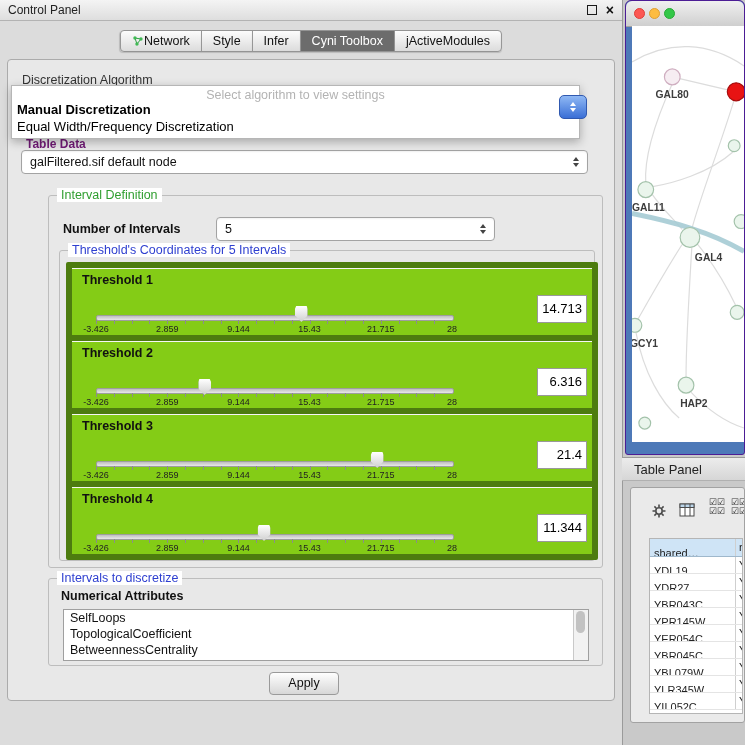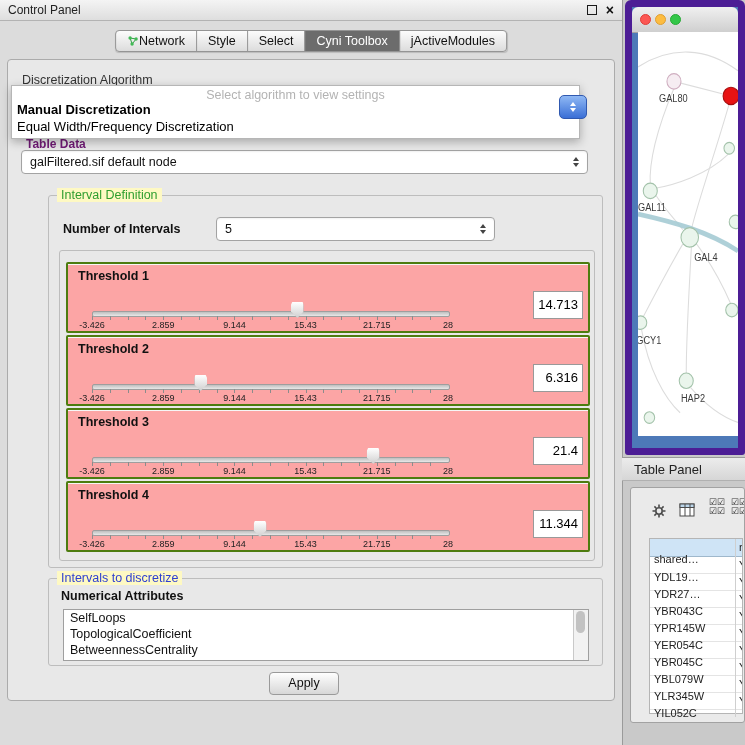--- a/index.html
+++ b/index.html
@@ -49,32 +49,32 @@
 
   .combo { position:absolute; background:#fff; border:1px solid #a3a3a3; border-radius:4px;
     font-size:12.5px; display:flex; align-items:center; padding:0 8px; color:#111;
     box-shadow:inset 0 1px 2px rgba(0,0,0,.06); }
   .combo .arrows { margin-left:auto; display:flex; flex-direction:column; gap:2px; }
 
   .td-label { position:absolute; left:18px; top:77px; font-size:12px; font-weight:600; color:#701a75; }
   .td-combo { left:13px; top:90px; width:549px; height:22px; }
 
   .group { position:absolute; border:1px solid #bdbdbd; border-radius:3px; }
-  .group-title { position:absolute; top:-8px; left:8px; background:#fef9c3; padding:0 4px;
+  .group-title { position:absolute; top:-8px; left:8px; background:#ffffff; padding:0 4px;
     font-size:12.5px; white-space:nowrap; }
   .green { color:#2f9e2f; }
   .blue { color:#2e3fd0; }
 
   .interval-group { left:40px; top:135px; width:553px; height:371px; }
   .num-label { position:absolute; left:14px; top:26px; font-weight:bold; font-size:12.5px; color:#111; }
   .num-combo { left:167px; top:21px; width:261px; height:22px; }
   .thr-group { left:10px; top:54px; width:534px; height:309px; }
 
-  .thr-box { position:absolute; left:6px; width:520px; height:67px; background:#fca5a5;
-    border:2px solid #4d7c0f; border-radius:2px; box-shadow:inset 0 1px 0 #f6f6f6; }
+  .thr-box { position:absolute; left:6px; width:520px; height:67px; background:#84cc16;
+    border:6px solid #4d7c0f; border-radius:2px; box-shadow:inset 0 1px 0 #f6f6f6; }
   .thr-title { position:absolute; left:10px; top:5px; font-weight:bold; font-size:12.5px; color:#111; }
   .slider { position:absolute; left:24px; top:38px; width:356px; height:28px; }
   .track { position:absolute; left:0; top:9px; width:100%; height:4px;
     background:linear-gradient(#bfbfbf,#e8e8e8); border:1px solid #9e9e9e; border-radius:2px; }
   .ticks { position:absolute; left:0; top:14px; width:100%; height:4px;
     background:repeating-linear-gradient(90deg,#8c8c8c 0,#8c8c8c 1px,transparent 1px,transparent 17.8px); }
   .thumb { position:absolute; top:0; width:13px; height:16px; transform:translateX(-50%);
     background:linear-gradient(#ffffff,#cfcfcf);
     clip-path:polygon(10% 0,90% 0,100% 18%,100% 58%,50% 100%,0 58%,0 18%);
     filter:drop-shadow(0 0 1px #777); }
@@ -90,21 +90,21 @@
   .listbox .item { font-size:12.5px; padding:0 6px; line-height:16px; color:#111; white-space:nowrap; }
   .vscroll { position:absolute; right:0; top:0; bottom:0; width:14px; background:#f2f2f2; border-left:1px solid #c9c9c9; }
   .vthumb { position:absolute; top:1px; left:2px; width:9px; height:22px; background:#c2c2c2; border-radius:5px; }
 
   .apply-btn { position:absolute; left:261px; top:612px; width:68px; height:21px;
     border:1px solid #9a9a9a; border-radius:4px; background:linear-gradient(#fefefe,#d7d7d7);
     font-size:12.5px; text-align:center; line-height:21px; color:#111; }
 
   
   #net-window { position:absolute; left:625px; top:0; width:120px; height:455px;
-    background:#4d79b8; border:7px solid #4c1d95; border-radius:6px 6px 3px 3px; box-sizing:border-box; }
+    background:#4d79b8; border:1px solid #4c1d95; border-radius:6px 6px 3px 3px; box-sizing:border-box;font-weight:bold; }
   .net-titlebar { position:absolute; left:0; top:0; right:0; height:25px;
     background:linear-gradient(#f0f0f0,#cfcfcf); border-radius:6px 6px 0 0; border-bottom:1px solid #a2a2a2; }
   .light { position:absolute; top:7px; width:11px; height:11px; border-radius:50%; }
   .light.red { left:8px; background:#fc5753; border:1px solid #df3e38; box-sizing:border-box; }
   .light.yellow { left:23px; background:#fdbc40; border:1px solid #de9f34; box-sizing:border-box; }
   .light.green { left:38px; background:#33c748; border:1px solid #27aa35; box-sizing:border-box; }
   .net-canvas { position:absolute; left:6px; top:25px; right:0; bottom:12px; background:#fff; overflow:hidden; }
 
   
   #table-panel-bar { position:absolute; left:622px; top:457px; width:123px; height:24px;
@@ -113,21 +113,21 @@
   #table-window { position:absolute; left:630px; top:487px; width:115px; height:236px;
     background:#eaeaea; border:1px solid #a2a2a2; border-radius:3px; box-sizing:border-box; overflow:hidden; }
   .tp-toolbar { position:absolute; left:0; top:0; right:0; height:46px; }
   .tool { position:absolute; top:15px; }
   .checkgrid { position:absolute; top:10px; font-size:9px; line-height:9px; color:#333; letter-spacing:0; }
   .checkgrid span { display:block; }
   .tbl { position:absolute; left:18px; top:50px; right:1px; bottom:8px; background:#fff;
     border:1px solid #b5b5b5; font-size:11px; color:#222; }
   .hrow { display:flex; height:17px; line-height:17px; background:#cfe4f6; border-bottom:1px solid #9fb8cc; }
   .row { display:flex; height:16px; line-height:16px; border-bottom:1px solid #e4e4e4; background:#fff; }
-  .c1 { width:88px; border-right:1px solid #cfcfcf; padding:12px 4px; overflow:hidden; white-space:nowrap; box-sizing:border-box; }
+  .c1 { width:88px; border-right:1px solid #cfcfcf; padding:6px 4px; overflow:hidden; white-space:nowrap; box-sizing:border-box; }
   .c2 { flex:1; padding:0 3px; overflow:hidden; white-space:nowrap; }
 </style>
 </head>
 <body>
 
 <div id="screen">
 
   <div id="control-panel">
 
     <div class="titlebar">
@@ -149,21 +149,21 @@
           <circle cx="3" cy="3" r="1.7" fill="#41b955"></circle>
             <circle cx="9" cy="4" r="1.7" fill="#41b955"></circle>
             <circle cx="5" cy="9" r="1.7" fill="#41b955"></circle>
         </svg>
         <span>Network</span>
       </div>
       <div class="tab">
           <span>Style</span>
         </div>
       <div class="tab">
-          <span>Select</span>
+          <span>Infer</span>
         </div>
       <div class="tab sel">
           <span>Cyni Toolbox</span>
         </div>
       <div class="tab">
           <span>jActiveModules</span>
         </div>
     </div>
 
     <div class="main-panel">
@@ -195,20 +195,21 @@
         <div class="num-label">Number of Intervals</div>
         <div class="combo num-combo">
           <span>5</span>
           <span class="arrows">
               <span class="tri-up"></span>
               <span class="tri-down"></span>
             </span>
         </div>
 
         <div class="group thr-group">
+          <div class="group-title blue">Threshold's Coordinates for 5 Intervals</div>
 
           <div class="thr-box" style="top:11px">
             <div class="thr-title">Threshold 1</div>
             <div class="slider">
               <div class="track"></div>
               <div class="ticks"></div>
               <div class="thumb" style="left: 57.7%;"></div>
               <div class="scale">
                 <span style="left:0%">-3.426</span>
                 <span style="left:20%">2.859</span>

